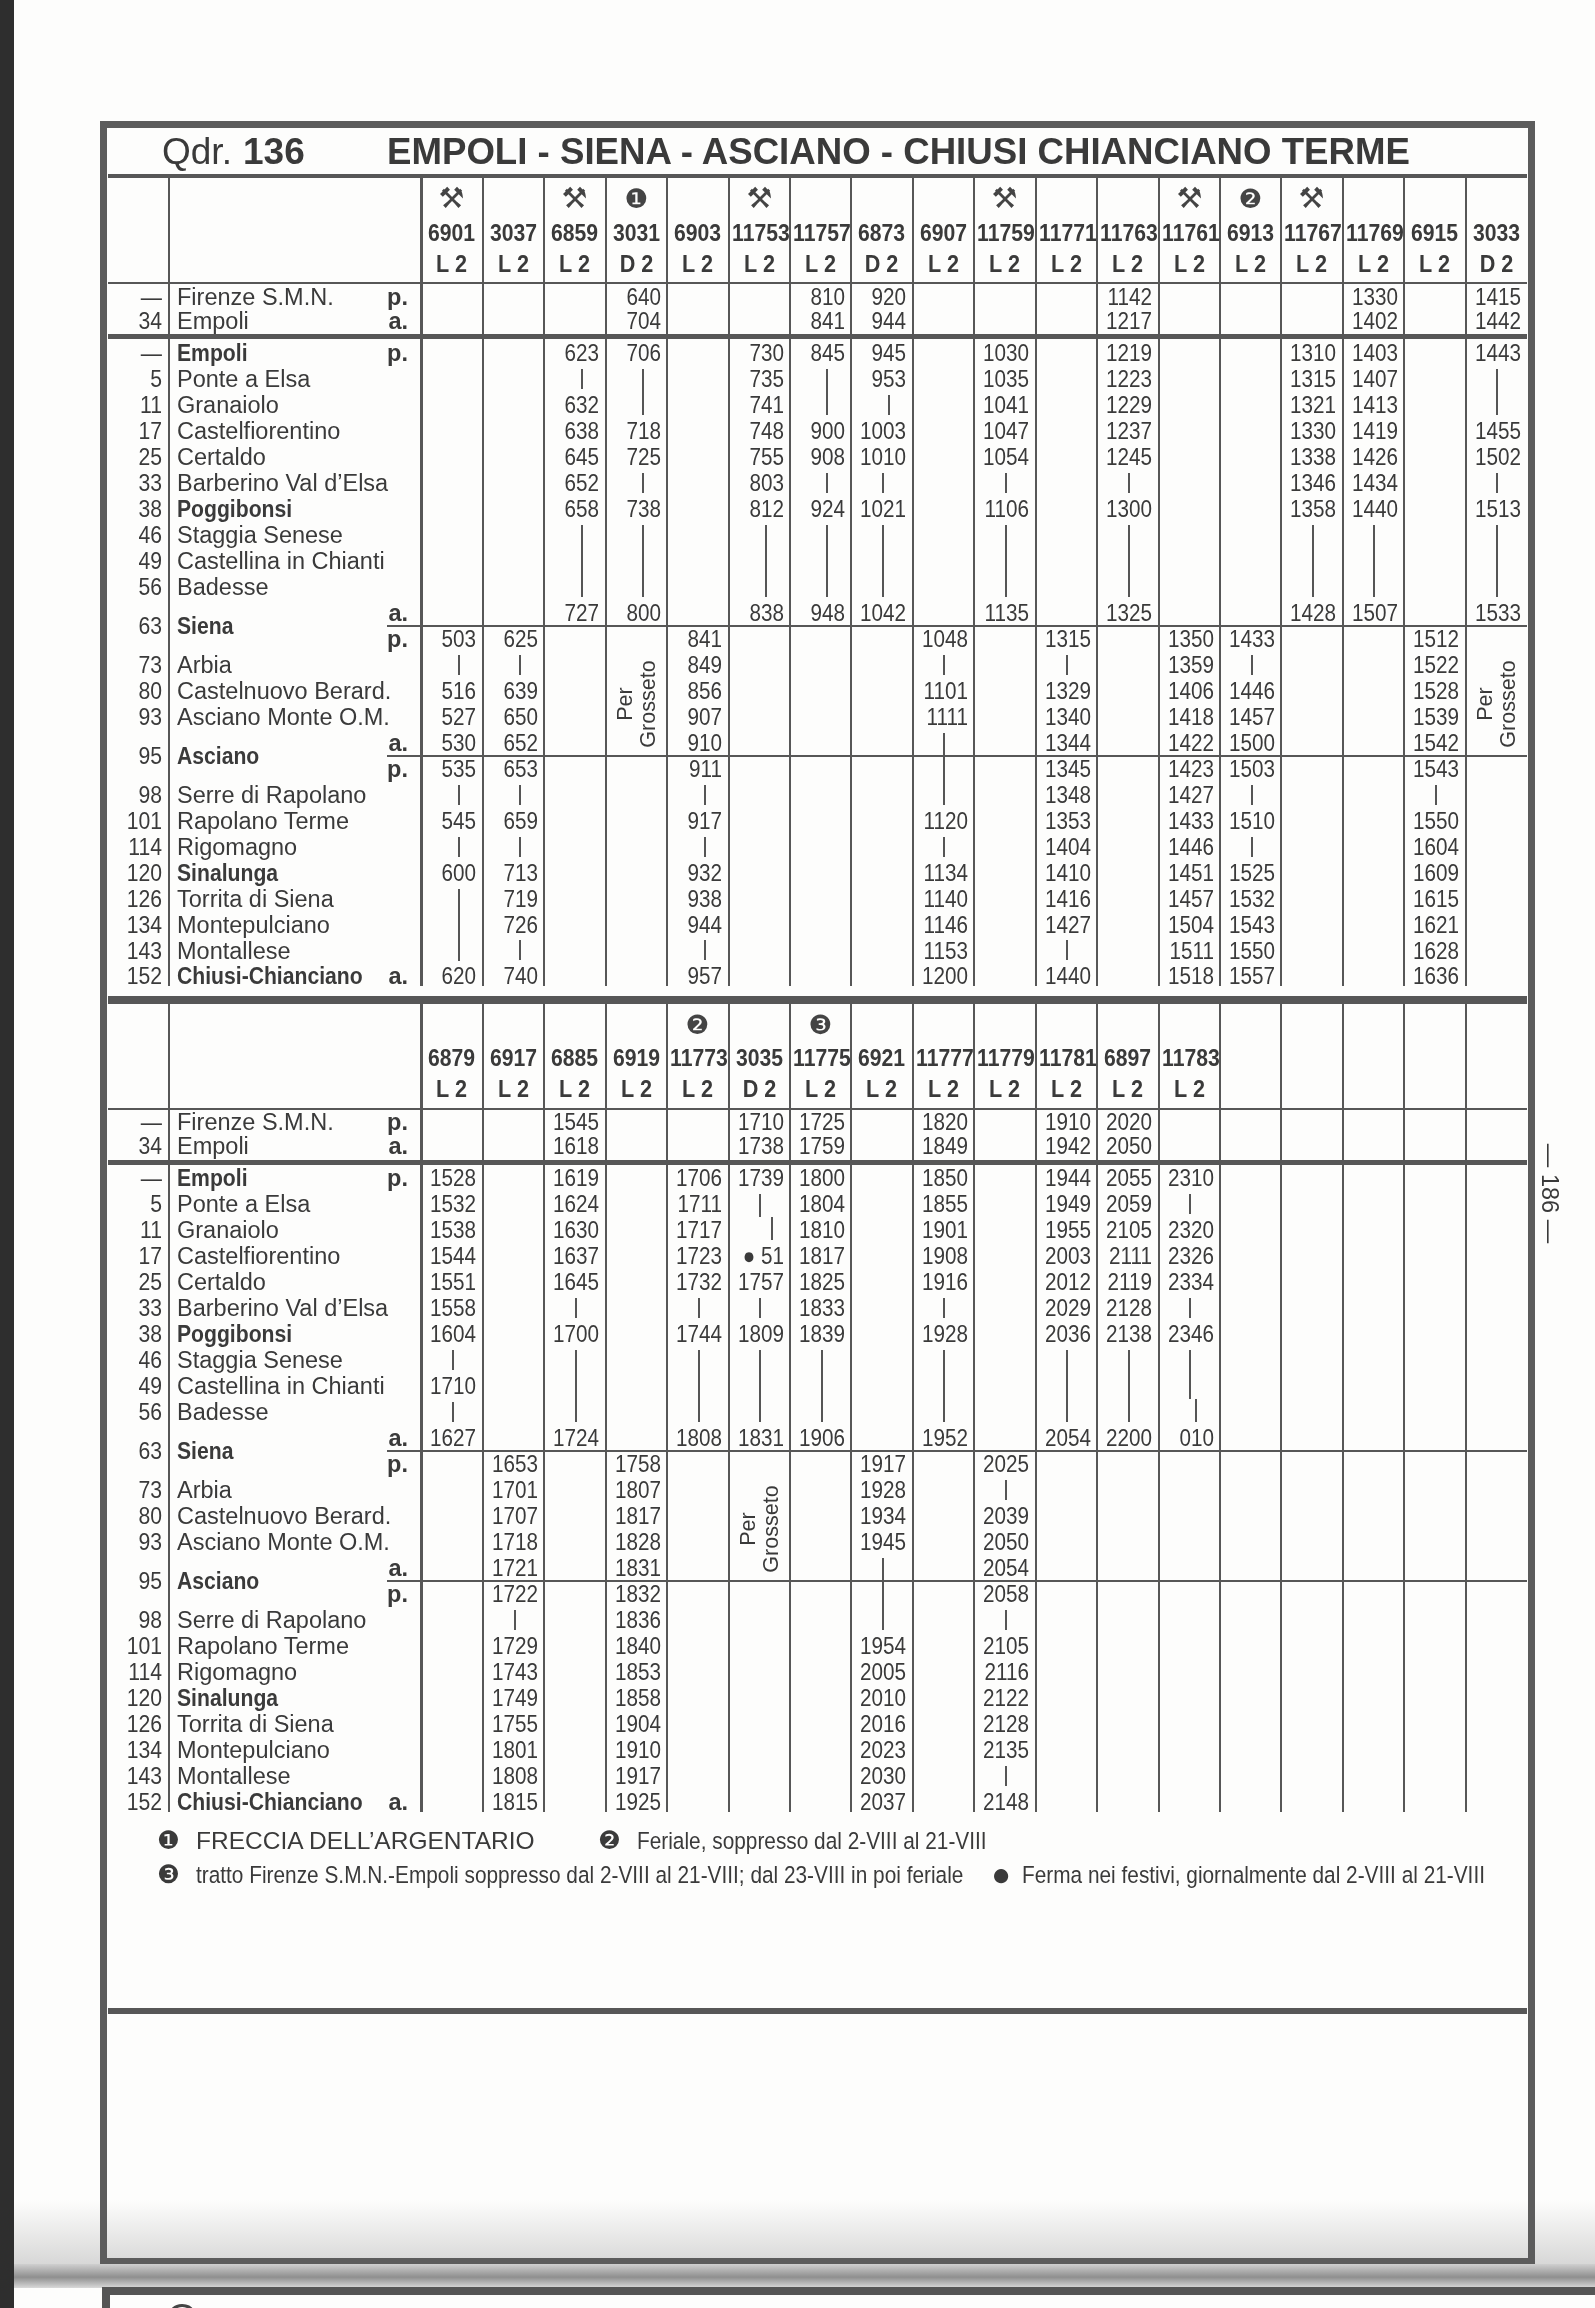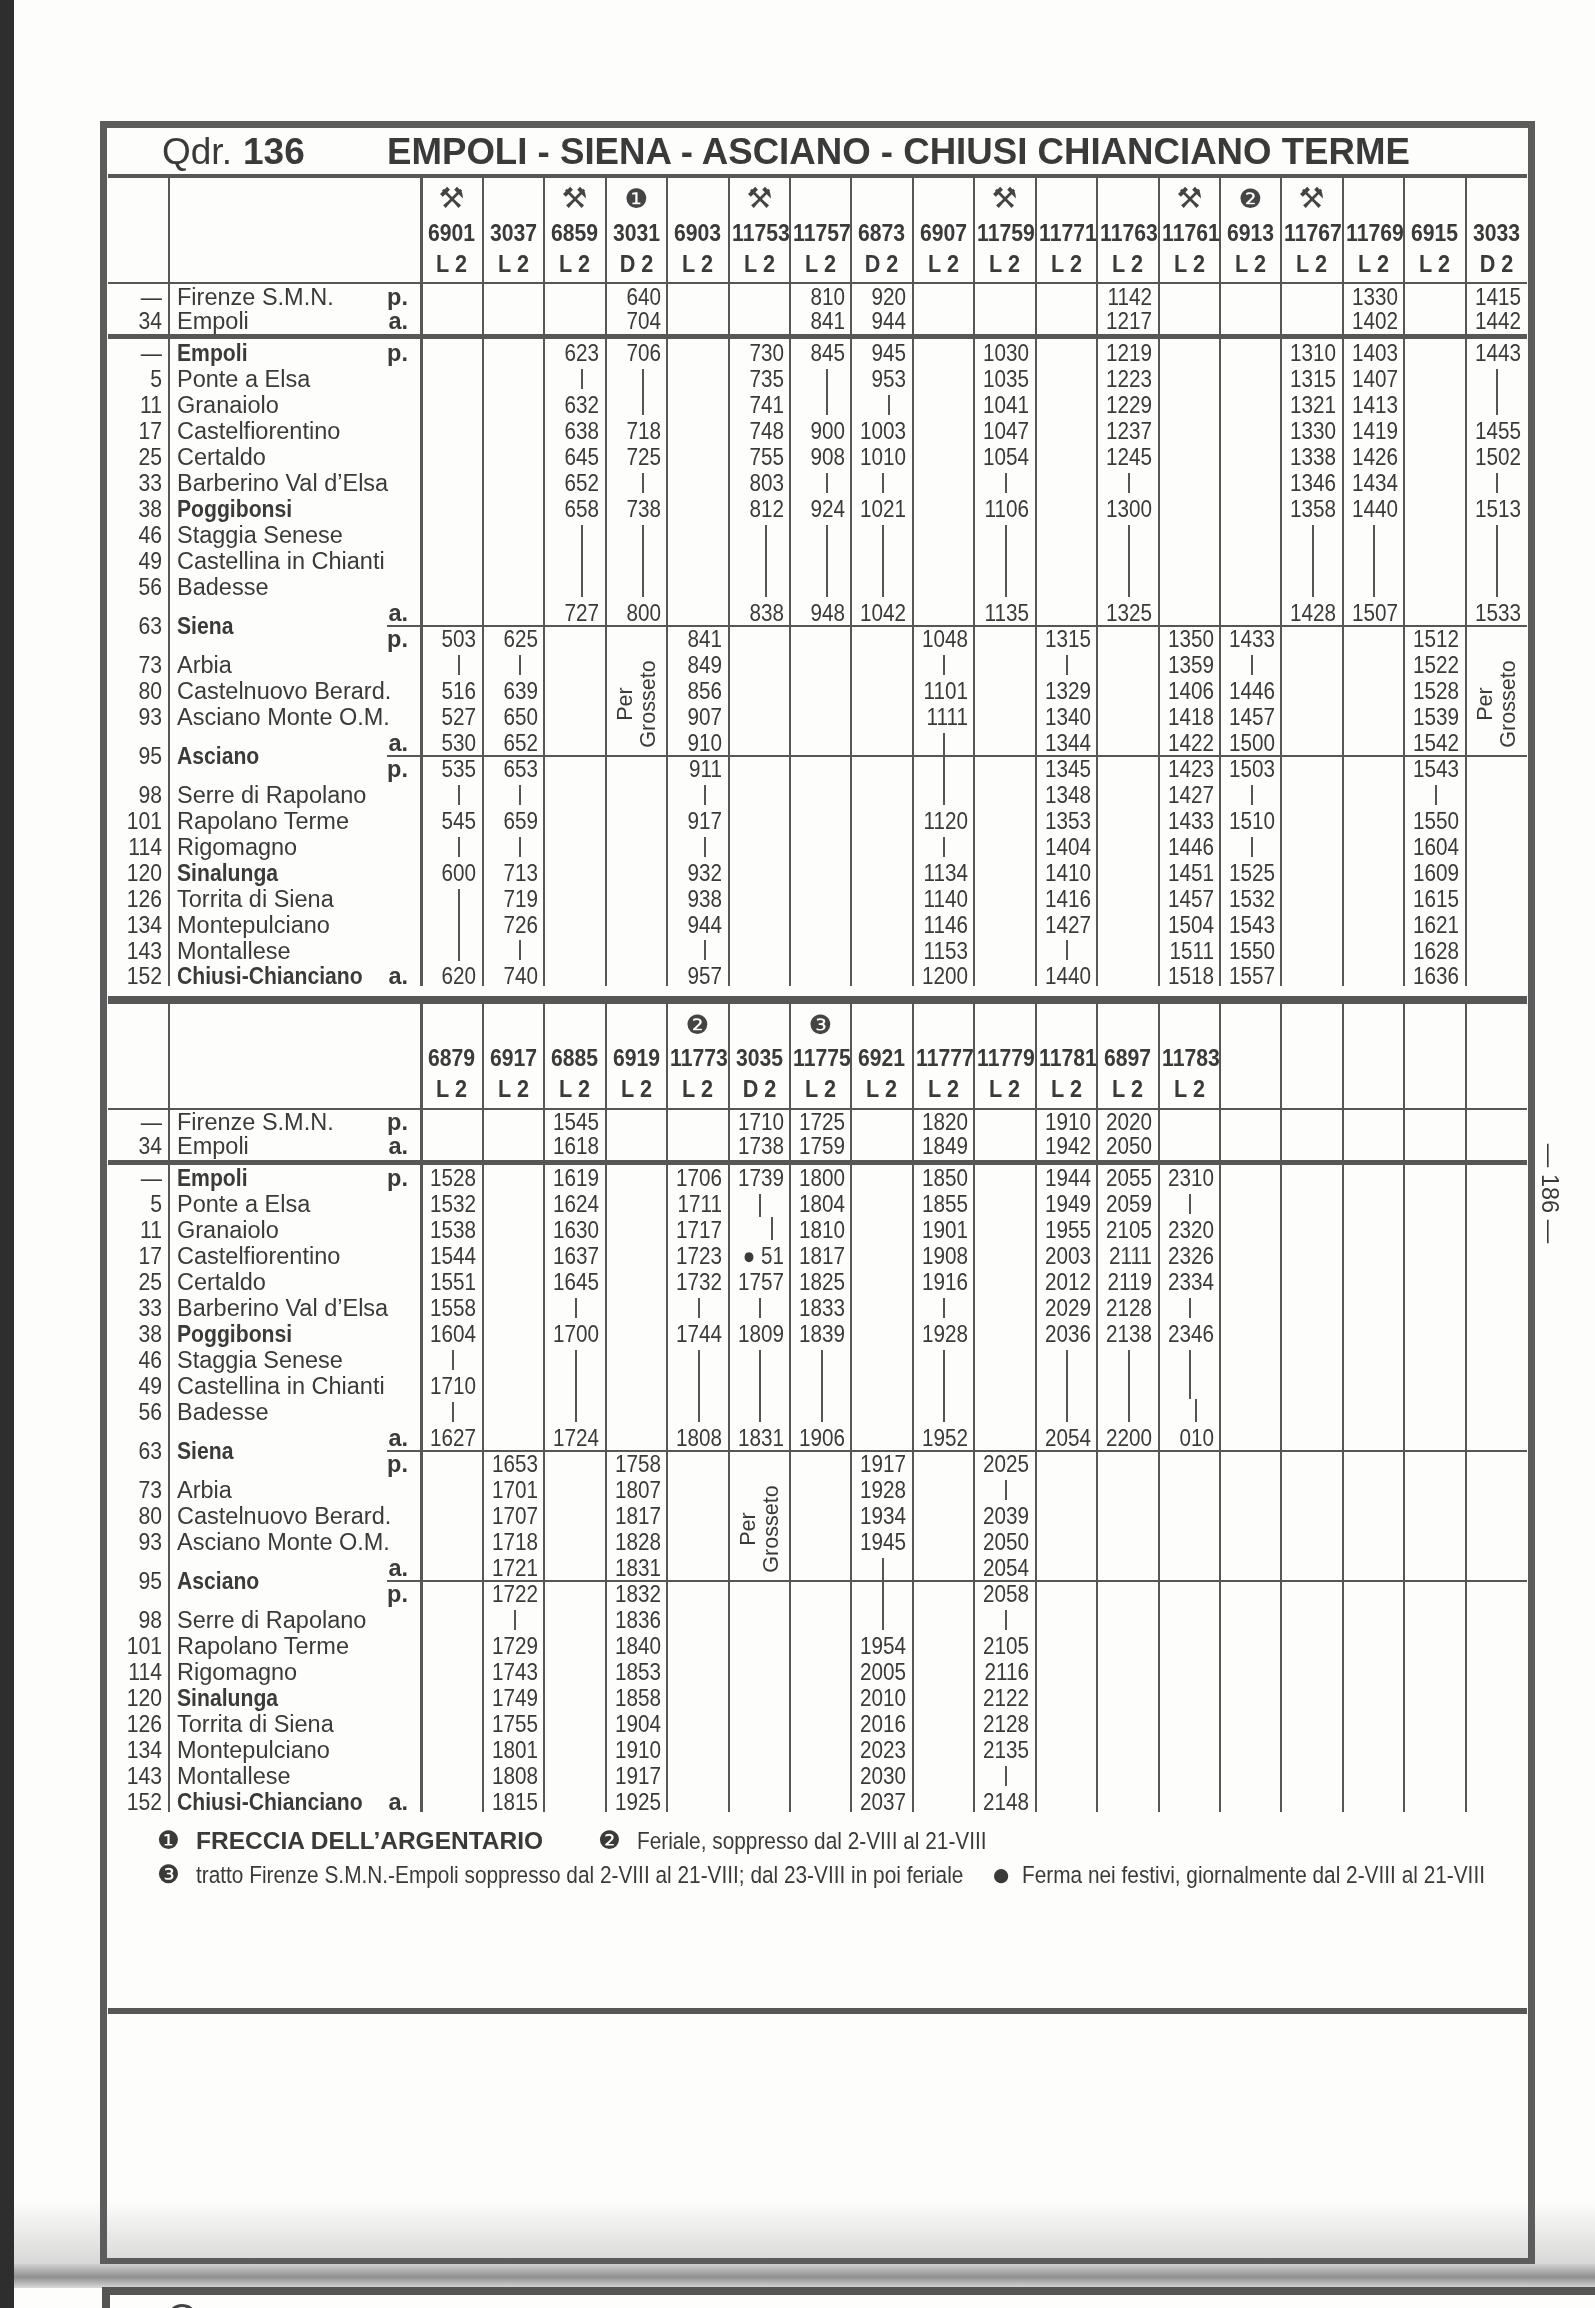--- a/index.html
+++ b/index.html
@@ -20,21 +20,21 @@
 .sym{position:absolute;text-align:center;font-family:"DejaVu Sans",sans-serif;font-size:29px;color:#444}
 .sym.mk{font-size:26.5px}
 .tnum{position:absolute;text-align:center;font-weight:bold;font-size:23.5px;white-space:nowrap;transform:scaleX(.9)}
 .tcls{position:absolute;text-align:center;font-weight:bold;font-size:23.5px;white-space:nowrap;transform:scaleX(.92)}
 .tm{position:absolute;text-align:right;font-size:23.5px;white-space:nowrap;transform:scaleX(.88);transform-origin:right center}
 .bar{position:absolute;background:#555}
 .note{position:absolute;transform:translate(-50%,-50%) rotate(-90deg);font-size:21.6px;line-height:22.5px;text-align:center;white-space:nowrap}
 .fnm{position:absolute;font-family:"DejaVu Sans",sans-serif;font-size:25.5px;line-height:29px;color:#3a3a3a}
 .fnm.dot{font-size:18.6px}
 .fnt{position:absolute;font-size:24.5px;line-height:29px;white-space:nowrap;transform:scaleX(.85);transform-origin:left center}
-.fnt.b{font-weight:bold;transform:scaleX(1)}
+.fnt.b{font-weight:normal;transform:scaleX(1)}
 .pagenum{left:1490px;top:1179px;width:118px;height:29px;line-height:29px;text-align:center;font-size:23.5px;white-space:nowrap;transform:rotate(90deg)}
 .shadow{left:13.7px;top:2264px;width:1582px;height:23.5px;background:linear-gradient(to bottom,#cfcfcf,#8f8f8f 55%,#d9d9d9)}
 .next-top{left:102px;top:2287px;width:1494px;height:7.8px;background:#555}
 .next-left{left:102px;top:2287px;width:7.8px;height:21.6px;background:#555}
 .next-q{left:167px;top:2296px;font-size:39px;line-height:43px;color:#444}
 </style>
 </head>
 <body>
 
 <div id="page">

